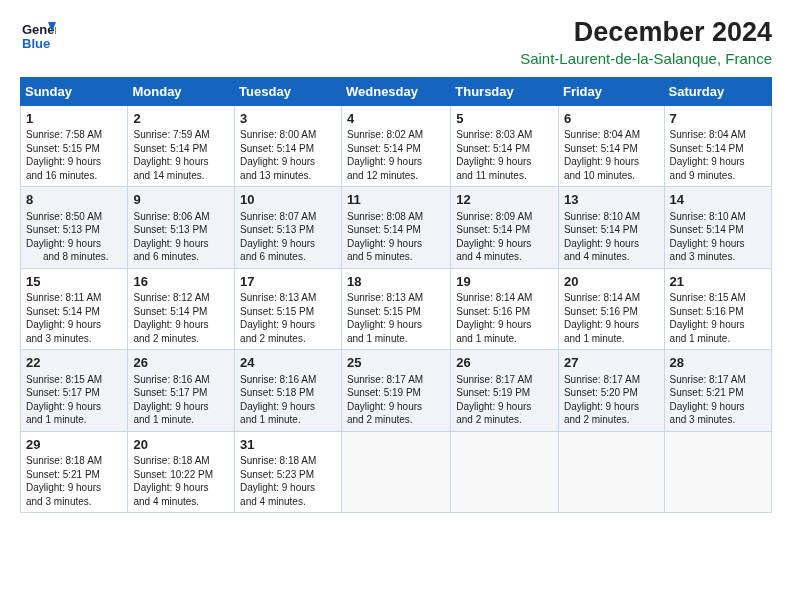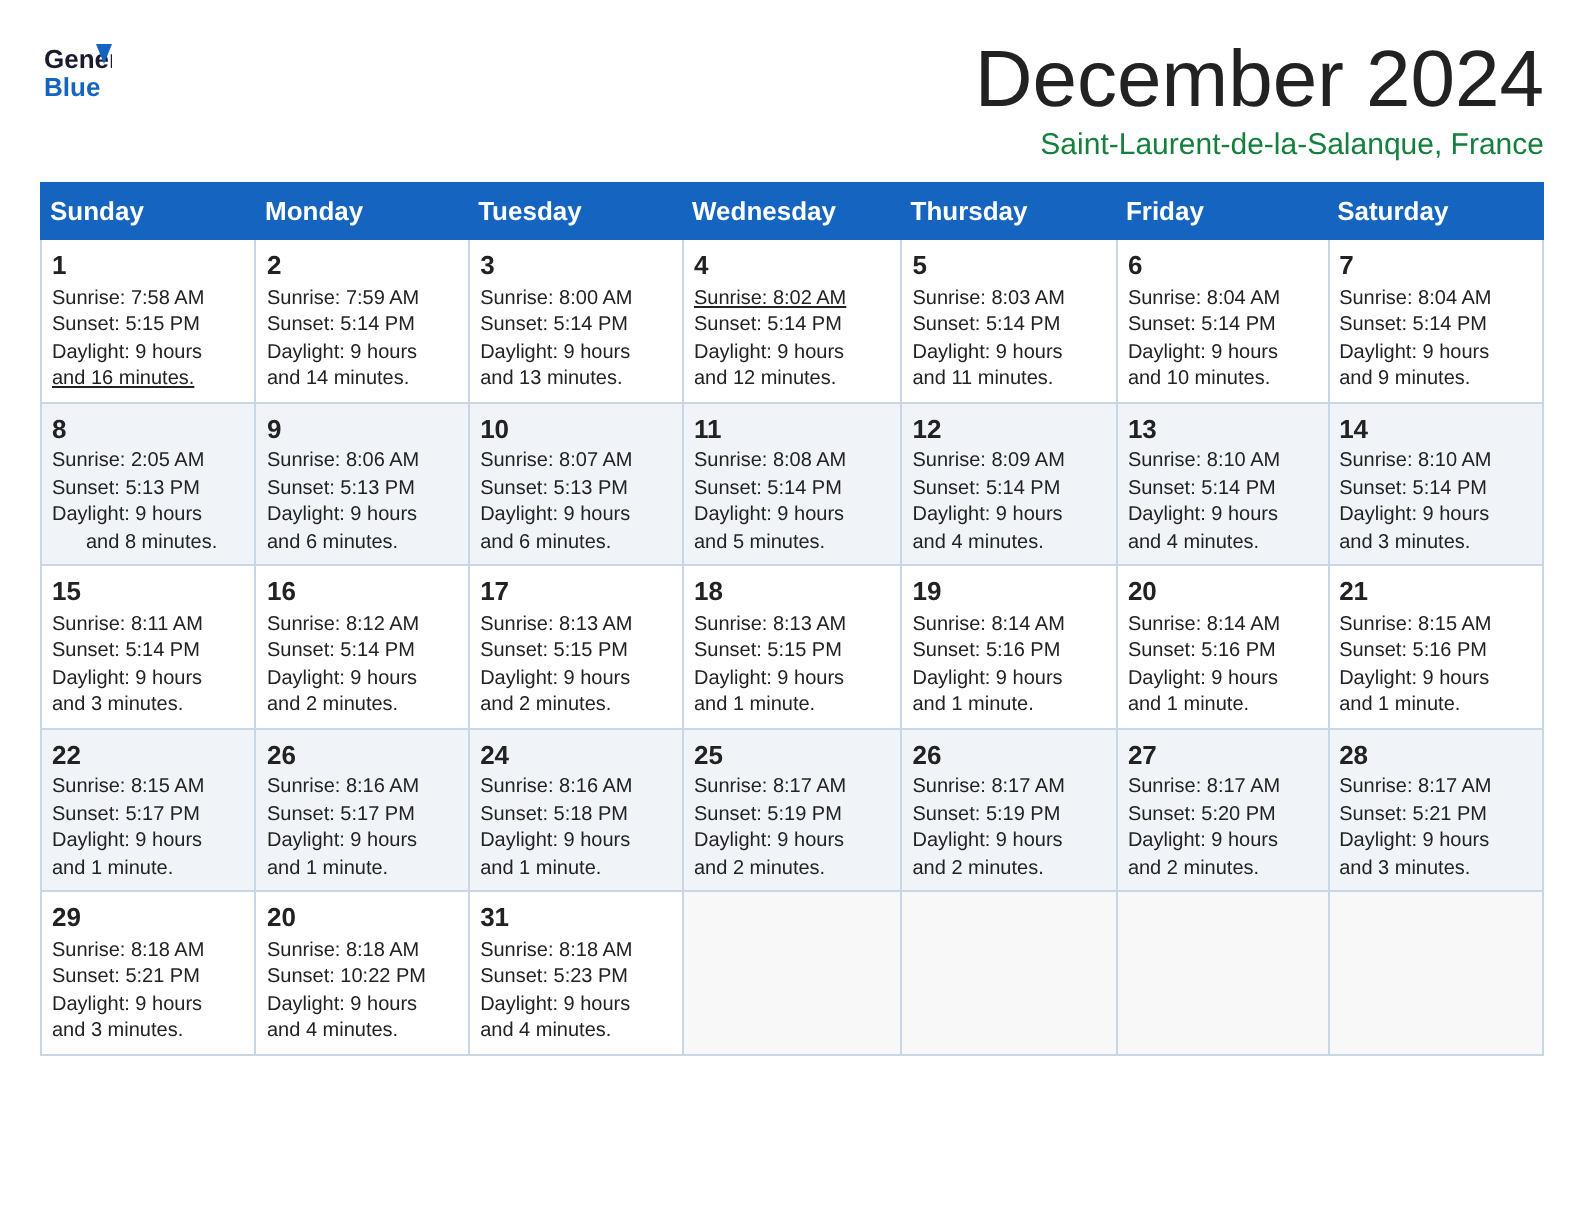--- a/index.html
+++ b/index.html
@@ -26,22 +26,22 @@
     }
     .logo-icon {
       width: 36px;
       height: 36px;
       margin-right: 4px;
     }
     .title-block {
       text-align: right;
     }
     .month-title {
-      font-size: 40px;
-      font-weight: normal;
+      font-size: 27px;
+      font-weight: bold;
       color: #222;
       line-height: 1.1;
     }
     .subtitle {
       font-size: 15px;
       color: #15803d;
       margin-top: 2px;
     }
     .calendar {
       width: 100%;
@@ -111,39 +111,39 @@
           <th>Saturday</th>
         </tr>
     </thead>
     <tbody id="calendar-body">
         <tr>
           <td>
             <span class="day-num">1</span>
             <span style="display: block;">Sunrise: 7:58 AM</span>
             <span style="display: block;">Sunset: 5:15 PM</span>
             <span style="display: block;">Daylight: 9 hours</span>
-            <span style="display: block; text-decoration: underline;">and 16 minutes.</span>
+            <span style="display: block;">and 16 minutes.</span>
           </td>
           <td>
             <span class="day-num">2</span>
             <span style="display: block;">Sunrise: 7:59 AM</span>
             <span style="display: block;">Sunset: 5:14 PM</span>
             <span style="display: block;">Daylight: 9 hours</span>
             <span style="display: block;">and 14 minutes.</span>
           </td>
           <td>
             <span class="day-num">3</span>
             <span style="display: block;">Sunrise: 8:00 AM</span>
             <span style="display: block;">Sunset: 5:14 PM</span>
             <span style="display: block;">Daylight: 9 hours</span>
             <span style="display: block;">and 13 minutes.</span>
           </td>
           <td>
             <span class="day-num">4</span>
-            <span style="display: block; text-decoration: underline;">Sunrise: 8:02 AM</span>
+            <span style="display: block;">Sunrise: 8:02 AM</span>
             <span style="display: block;">Sunset: 5:14 PM</span>
             <span style="display: block;">Daylight: 9 hours</span>
             <span style="display: block;">and 12 minutes.</span>
           </td>
           <td>
             <span class="day-num">5</span>
             <span style="display: block;">Sunrise: 8:03 AM</span>
             <span style="display: block;">Sunset: 5:14 PM</span>
             <span style="display: block;">Daylight: 9 hours</span>
             <span style="display: block;">and 11 minutes.</span>
@@ -159,21 +159,21 @@
             <span class="day-num">7</span>
             <span style="display: block;">Sunrise: 8:04 AM</span>
             <span style="display: block;">Sunset: 5:14 PM</span>
             <span style="display: block;">Daylight: 9 hours</span>
             <span style="display: block;">and 9 minutes.</span>
           </td>
         </tr>
         <tr>
           <td>
             <span class="day-num">8</span>
-            <span style="display: block;">Sunrise: 2:05 AM</span>
+            <span style="display: block;">Sunrise: 8:50 AM</span>
             <span style="display: block;">Sunset: 5:13 PM</span>
             <span style="display: block;">Daylight: 9 hours</span>
             <span style="display: block; margin-left: 17px;">and 8 minutes.</span>
           </td>
           <td>
             <span class="day-num">9</span>
             <span style="display: block;">Sunrise: 8:06 AM</span>
             <span style="display: block;">Sunset: 5:13 PM</span>
             <span style="display: block;">Daylight: 9 hours</span>
             <span style="display: block;">and 6 minutes.</span>

